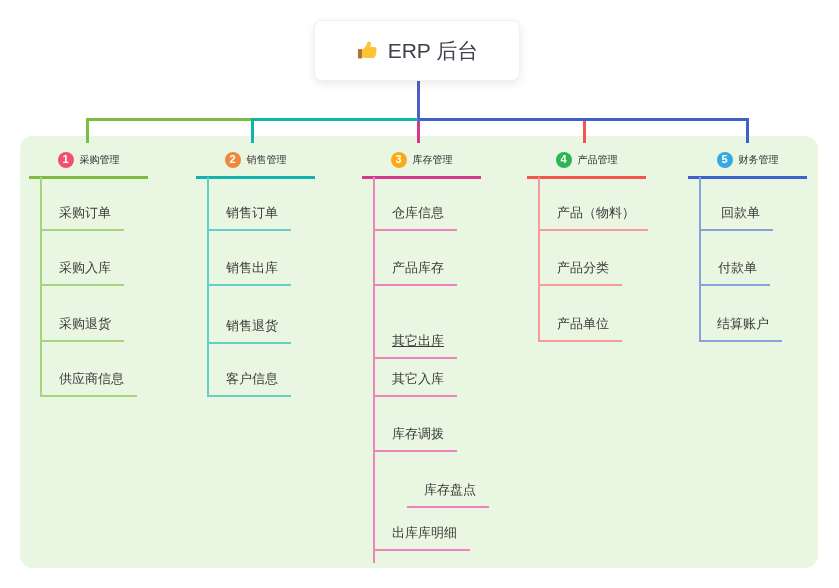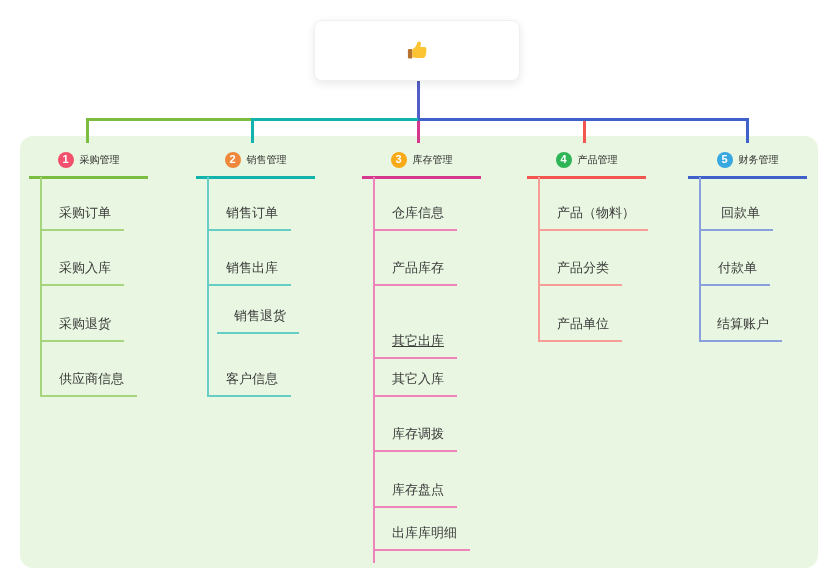--- a/index.html
+++ b/index.html
@@ -92,20 +92,21 @@
 <div class="drop" id="drop-2" style="background: rgb(18, 179, 172);"></div>
 <div class="drop" id="drop-3" style="background: rgb(214, 56, 144);"></div>
 <div class="drop" id="drop-4" style="background: rgb(242, 86, 78);"></div>
 <div class="drop" id="drop-5" style="background: rgb(64, 97, 201);"></div>
 
 <div class="root-card">
   <svg width="23" height="23" viewBox="0 0 36 36" aria-hidden="true">
     <rect x="3" y="15.5" width="7" height="15" rx="2" fill="#b5732f"></rect>
     <path fill="#fcc433" d="M10 29.5V16c2.8-1.2 5-3.4 6.1-6.2l1.5-3.7C18.1 4.8 19.2 4 20.4 4c1.7 0 3 1.4 3 3.1 0 1.9-.4 3.8-1.1 5.6h6.8c1.6 0 2.9 1.3 2.9 2.9 0 .7-.3 1.4-.7 2 .5.6.8 1.3.8 2.1 0 1-.5 1.9-1.2 2.4.3.5.5 1.1.5 1.7 0 1.1-.6 2-1.5 2.5l.1.4c0 1.6-1.3 3-3 3H16.2c-1.5 0-3-.5-4.3-1.2z"></path>
   </svg>
+  <span>ERP 后台</span>
 </div>
 
 <div class="branch" id="branch-1" style="--line: #7bbd41; --line-light: #a6d57e; --badge: #f2506c;">
   <div class="branch-header">
     <span class="badge">1</span>
     <span class="branch-title">采购管理</span>
   </div>
   <div class="children" style="height: 220px;">
       <div class="child" style="top: 27px;">采购订单</div>
       <div class="child" style="top: 82px;">采购入库</div>
@@ -115,37 +116,37 @@
 </div>
 
 <div class="branch" id="branch-2" style="--line: #12b3ac; --line-light: #66cec5; --badge: #f0883b;">
   <div class="branch-header">
     <span class="badge">2</span>
     <span class="branch-title">销售管理</span>
   </div>
   <div class="children" style="height: 220px;">
       <div class="child" style="top: 27px;">销售订单</div>
       <div class="child" style="top: 82px;">销售出库</div>
-      <div class="child" style="top: 130px; margin-left: 8px;">销售退货</div>
+      <div class="child" style="top: 140px;">销售退货</div>
       <div class="child" style="top: 193px;">客户信息</div>
     </div>
 </div>
 
 <div class="branch" id="branch-3" style="--line: #d63890; --line-light: #ee84bb; --badge: #f9ab17;">
   <div class="branch-header">
     <span class="badge">3</span>
     <span class="branch-title">库存管理</span>
   </div>
   <div class="children" style="height: 386px;">
       <div class="child" style="top: 27px;">仓库信息</div>
       <div class="child" style="top: 82px;">产品库存</div>
       <div class="child" style="top: 155px; text-decoration: underline;">其它出库</div>
       <div class="child" style="top: 193px;">其它入库</div>
       <div class="child" style="top: 248px;">库存调拨</div>
-      <div class="child" style="top: 304px;">库存盘点</div>
+      <div class="child" style="top: 304px; margin-left: 32px;">库存盘点</div>
       <div class="child" style="top: 347px;">出库库明细</div>
     </div>
 </div>
 
 <div class="branch" id="branch-4" style="--line: #f2564e; --line-light: #f79d97; --badge: #2eb656;">
   <div class="branch-header">
     <span class="badge">4</span>
     <span class="branch-title">产品管理</span>
   </div>
   <div class="children" style="height: 165px;">

